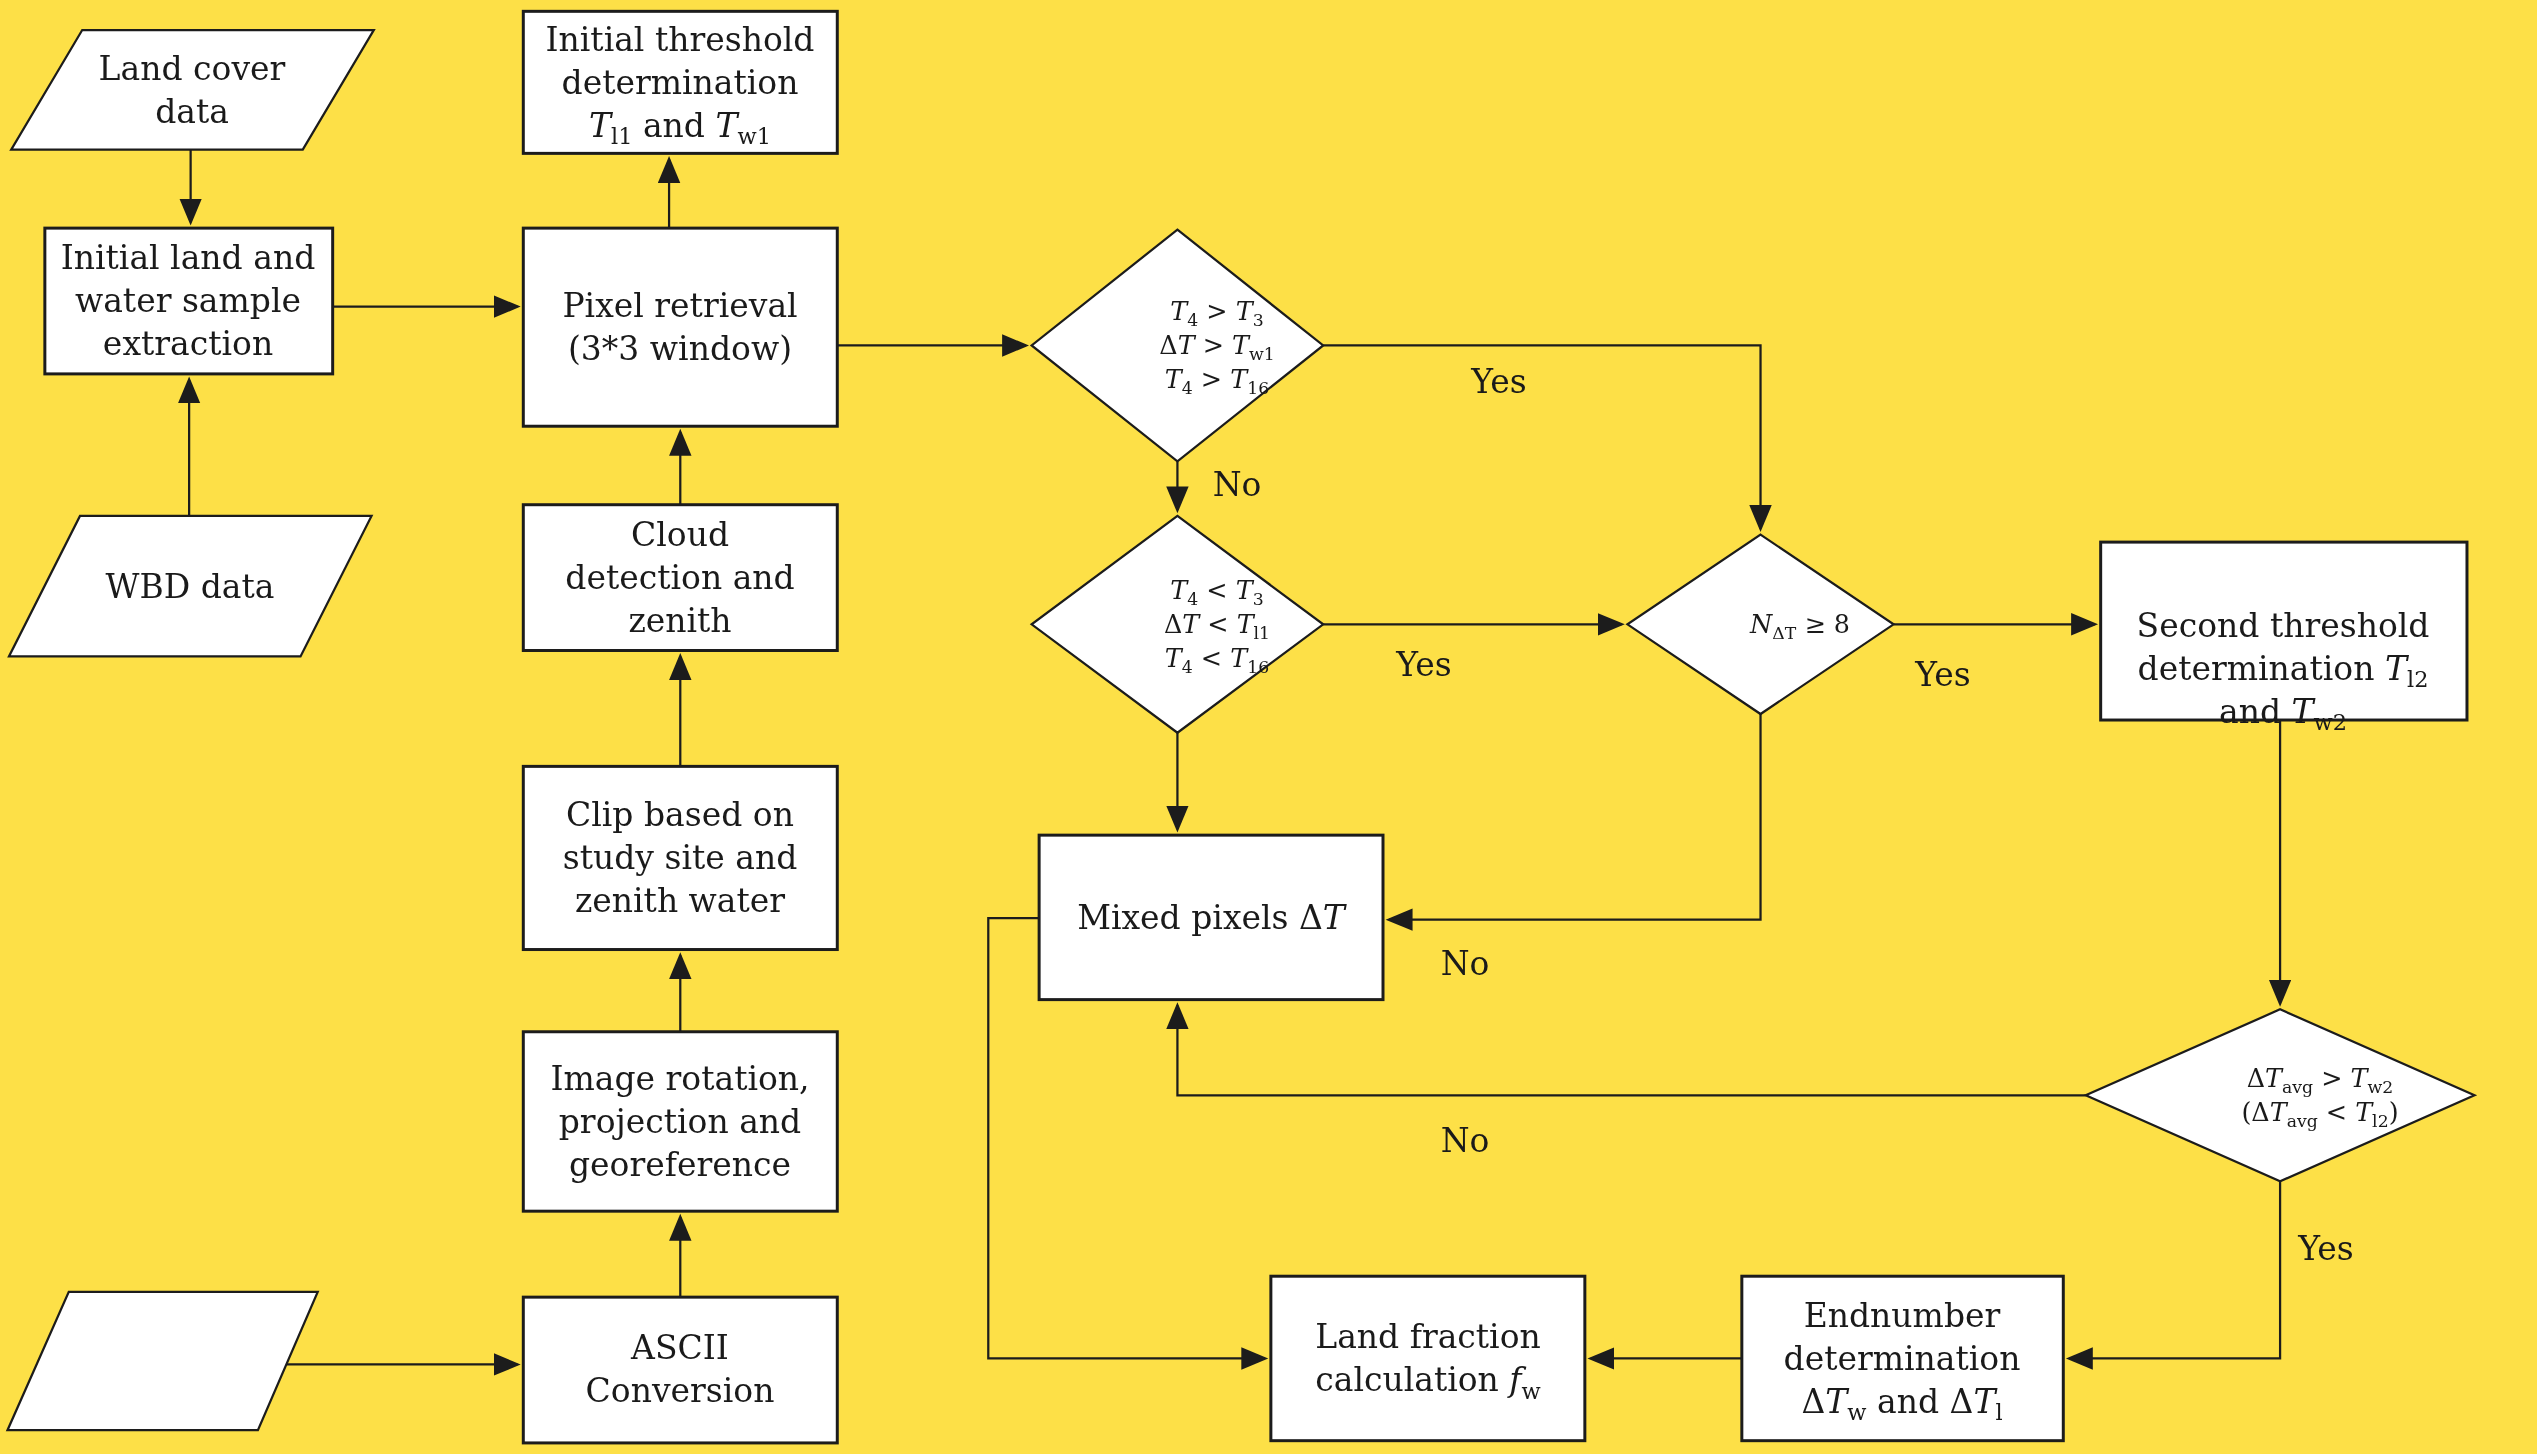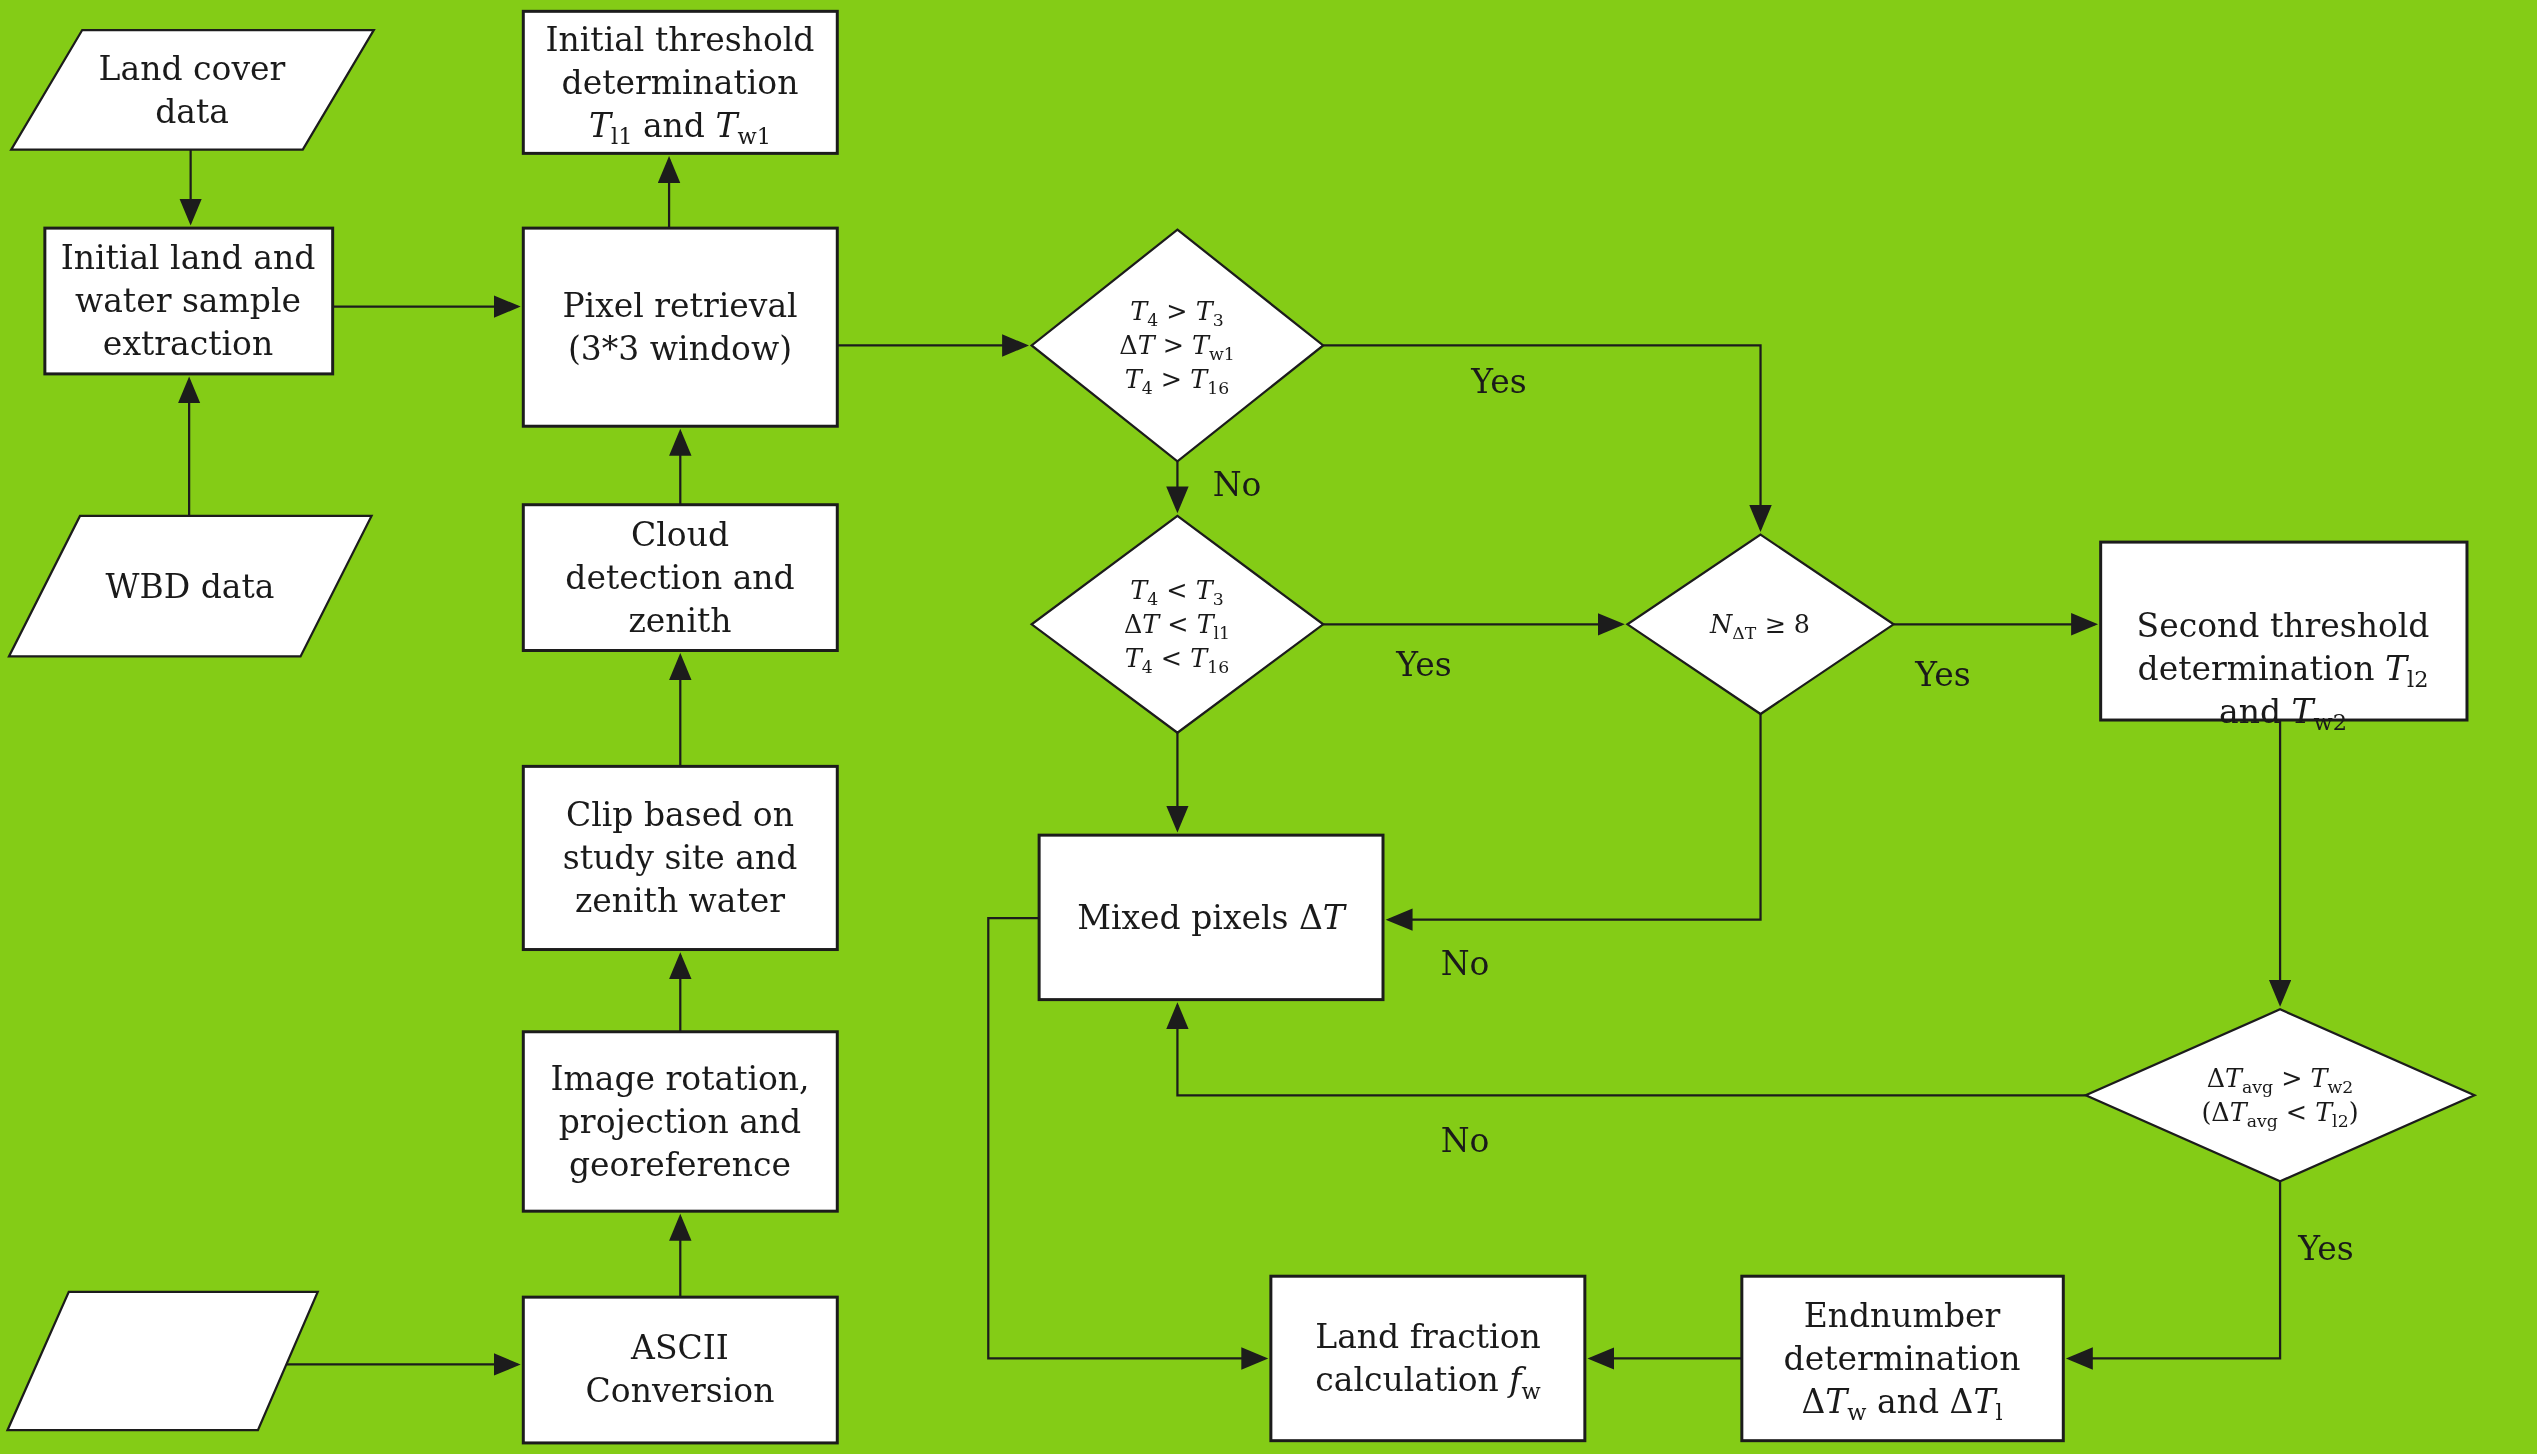--- a/index.html
+++ b/index.html
@@ -1,21 +1,21 @@
 <!DOCTYPE html>
 <html style="font-size:12px"><head>
 <meta charset="utf-8">
 <style>
   html,body{margin:0;padding:0;background:#ffffff;}
-  .canvas{position:relative;width:2538px;height:1455px;background:#84cc16;
+  .canvas{position:relative;width:2538px;height:1455px;background:#fde047;
           font-family:"DejaVu Serif",serif;color:#1a1a1a;overflow:hidden;}
   .canvas svg{position:absolute;left:0;top:0;}
   .node-text{position:absolute;transform:translate(-50%,-50%);text-align:center;
              font-size:33px;line-height:43px;white-space:nowrap;}
-  .diamond-text{font-size:25.4px;line-height:34px;}
+  .diamond-text{font-size:25.4px;line-height:34px;margin-left:40px;}
   .edge-label{position:absolute;transform:translate(-50%,-50%);font-size:33px;white-space:nowrap;}
   sub{font-size:68%;line-height:0;text-align:right;}
   i{font-style:italic;}
 </style>
 </head>
 <body>
 
 <div class="canvas">
 
   <svg width="2538" height="1455" viewBox="0 0 3395 1946">

